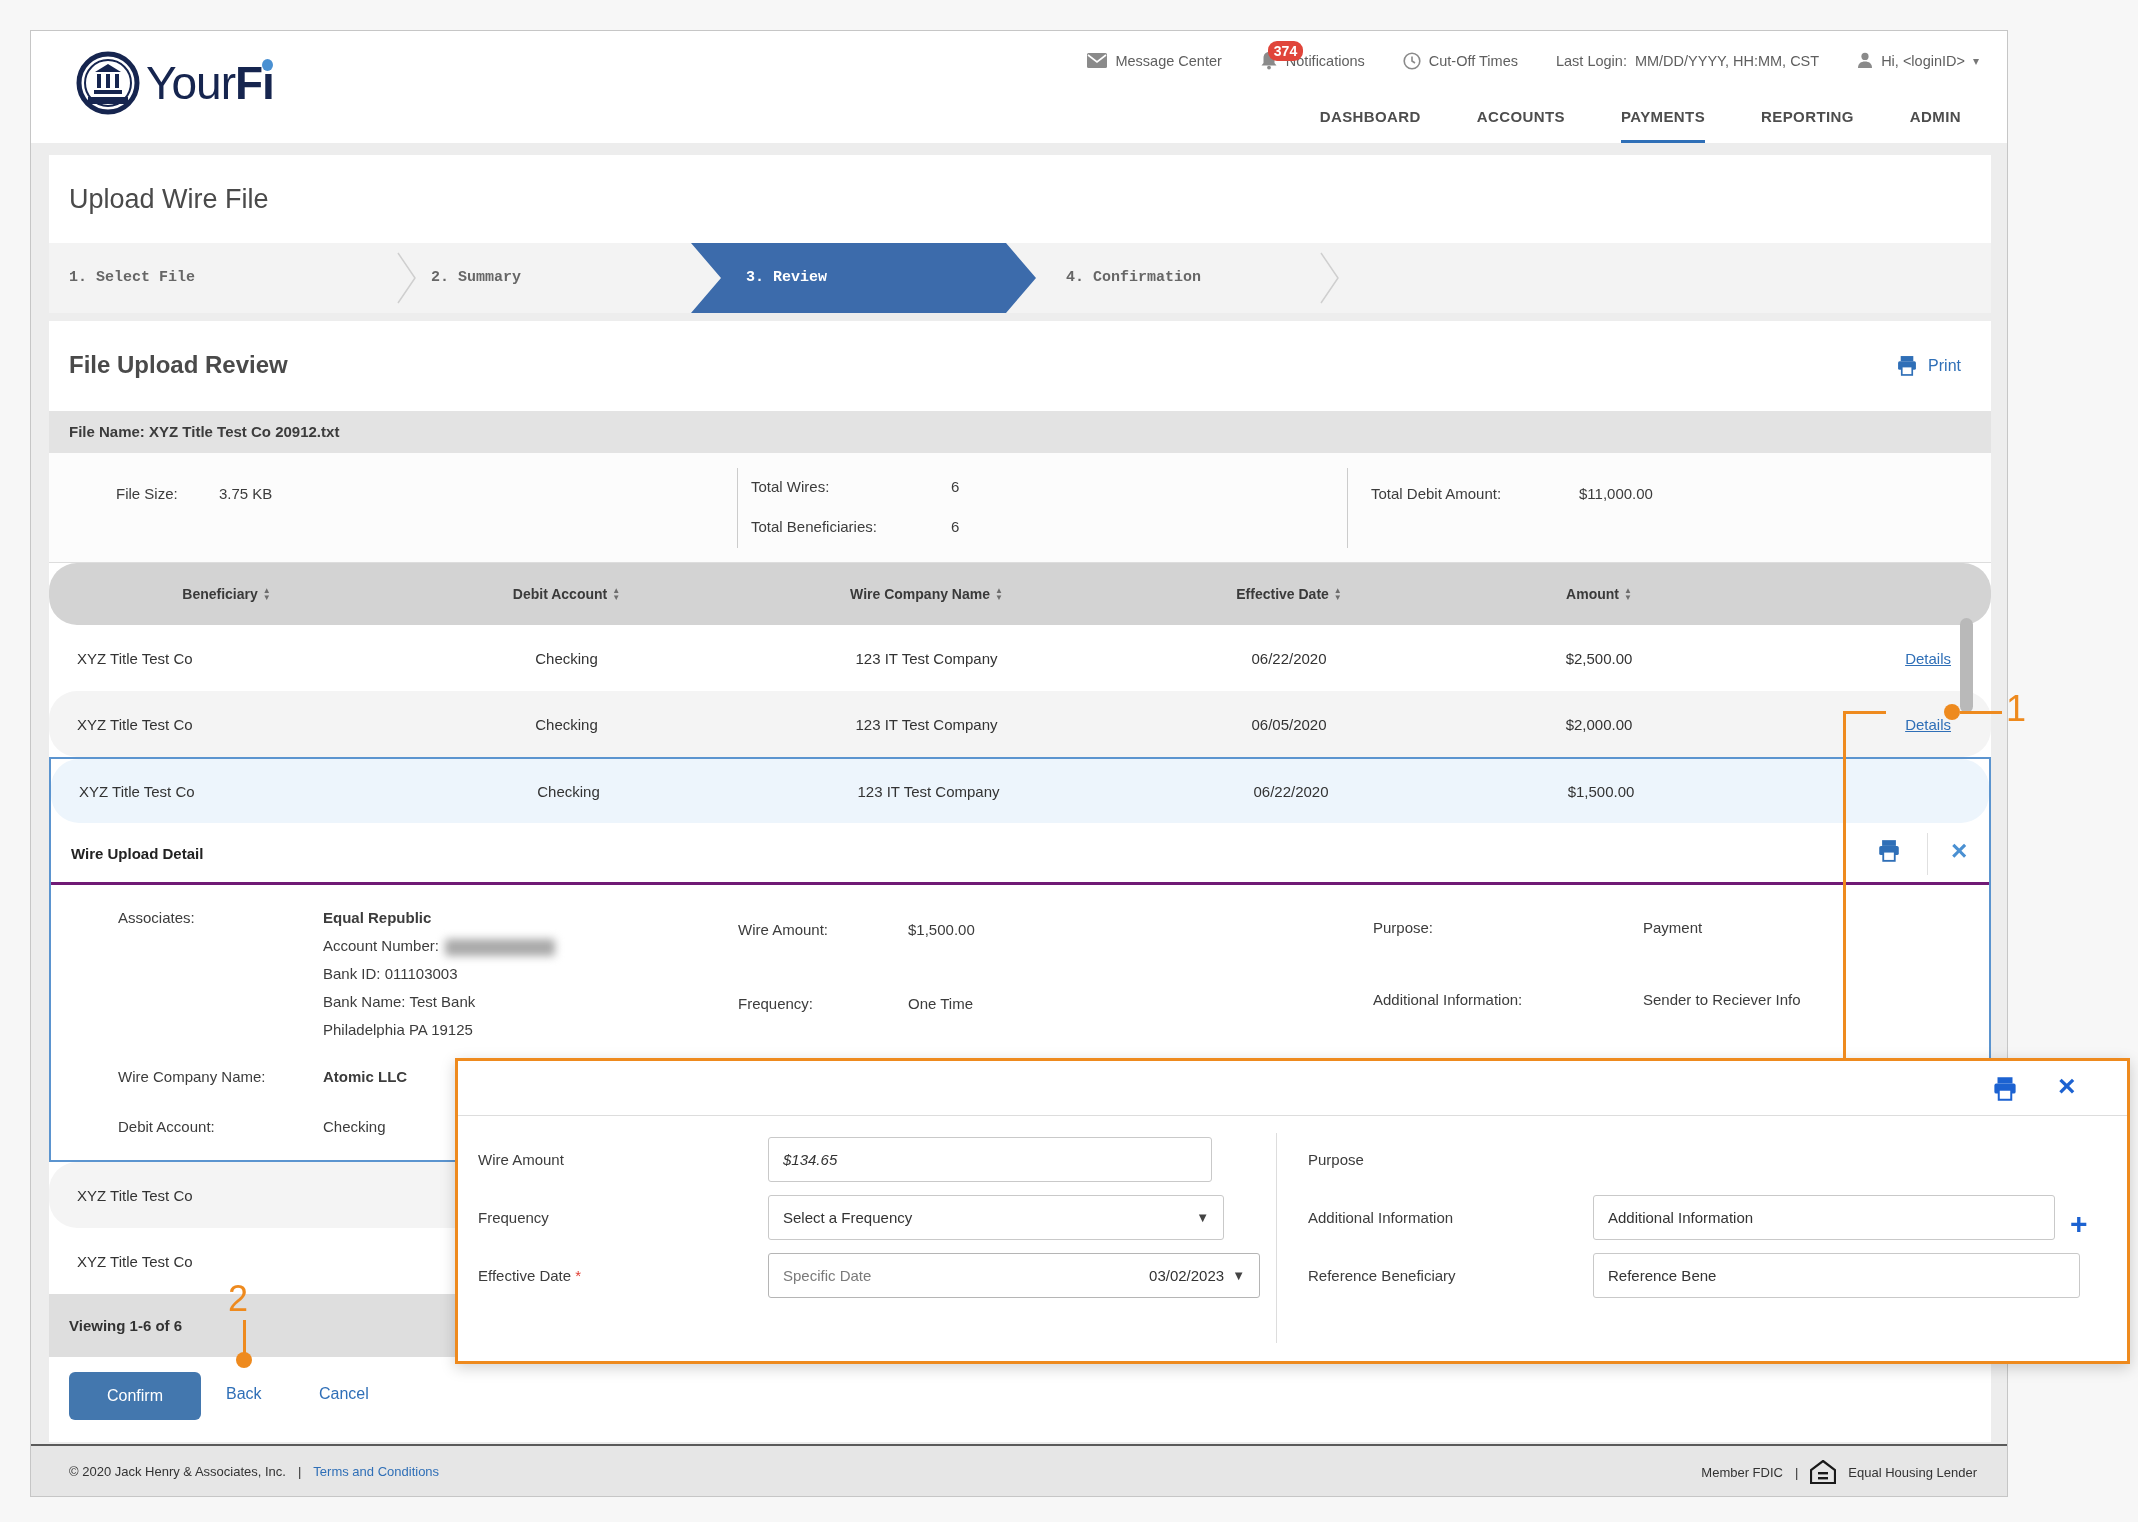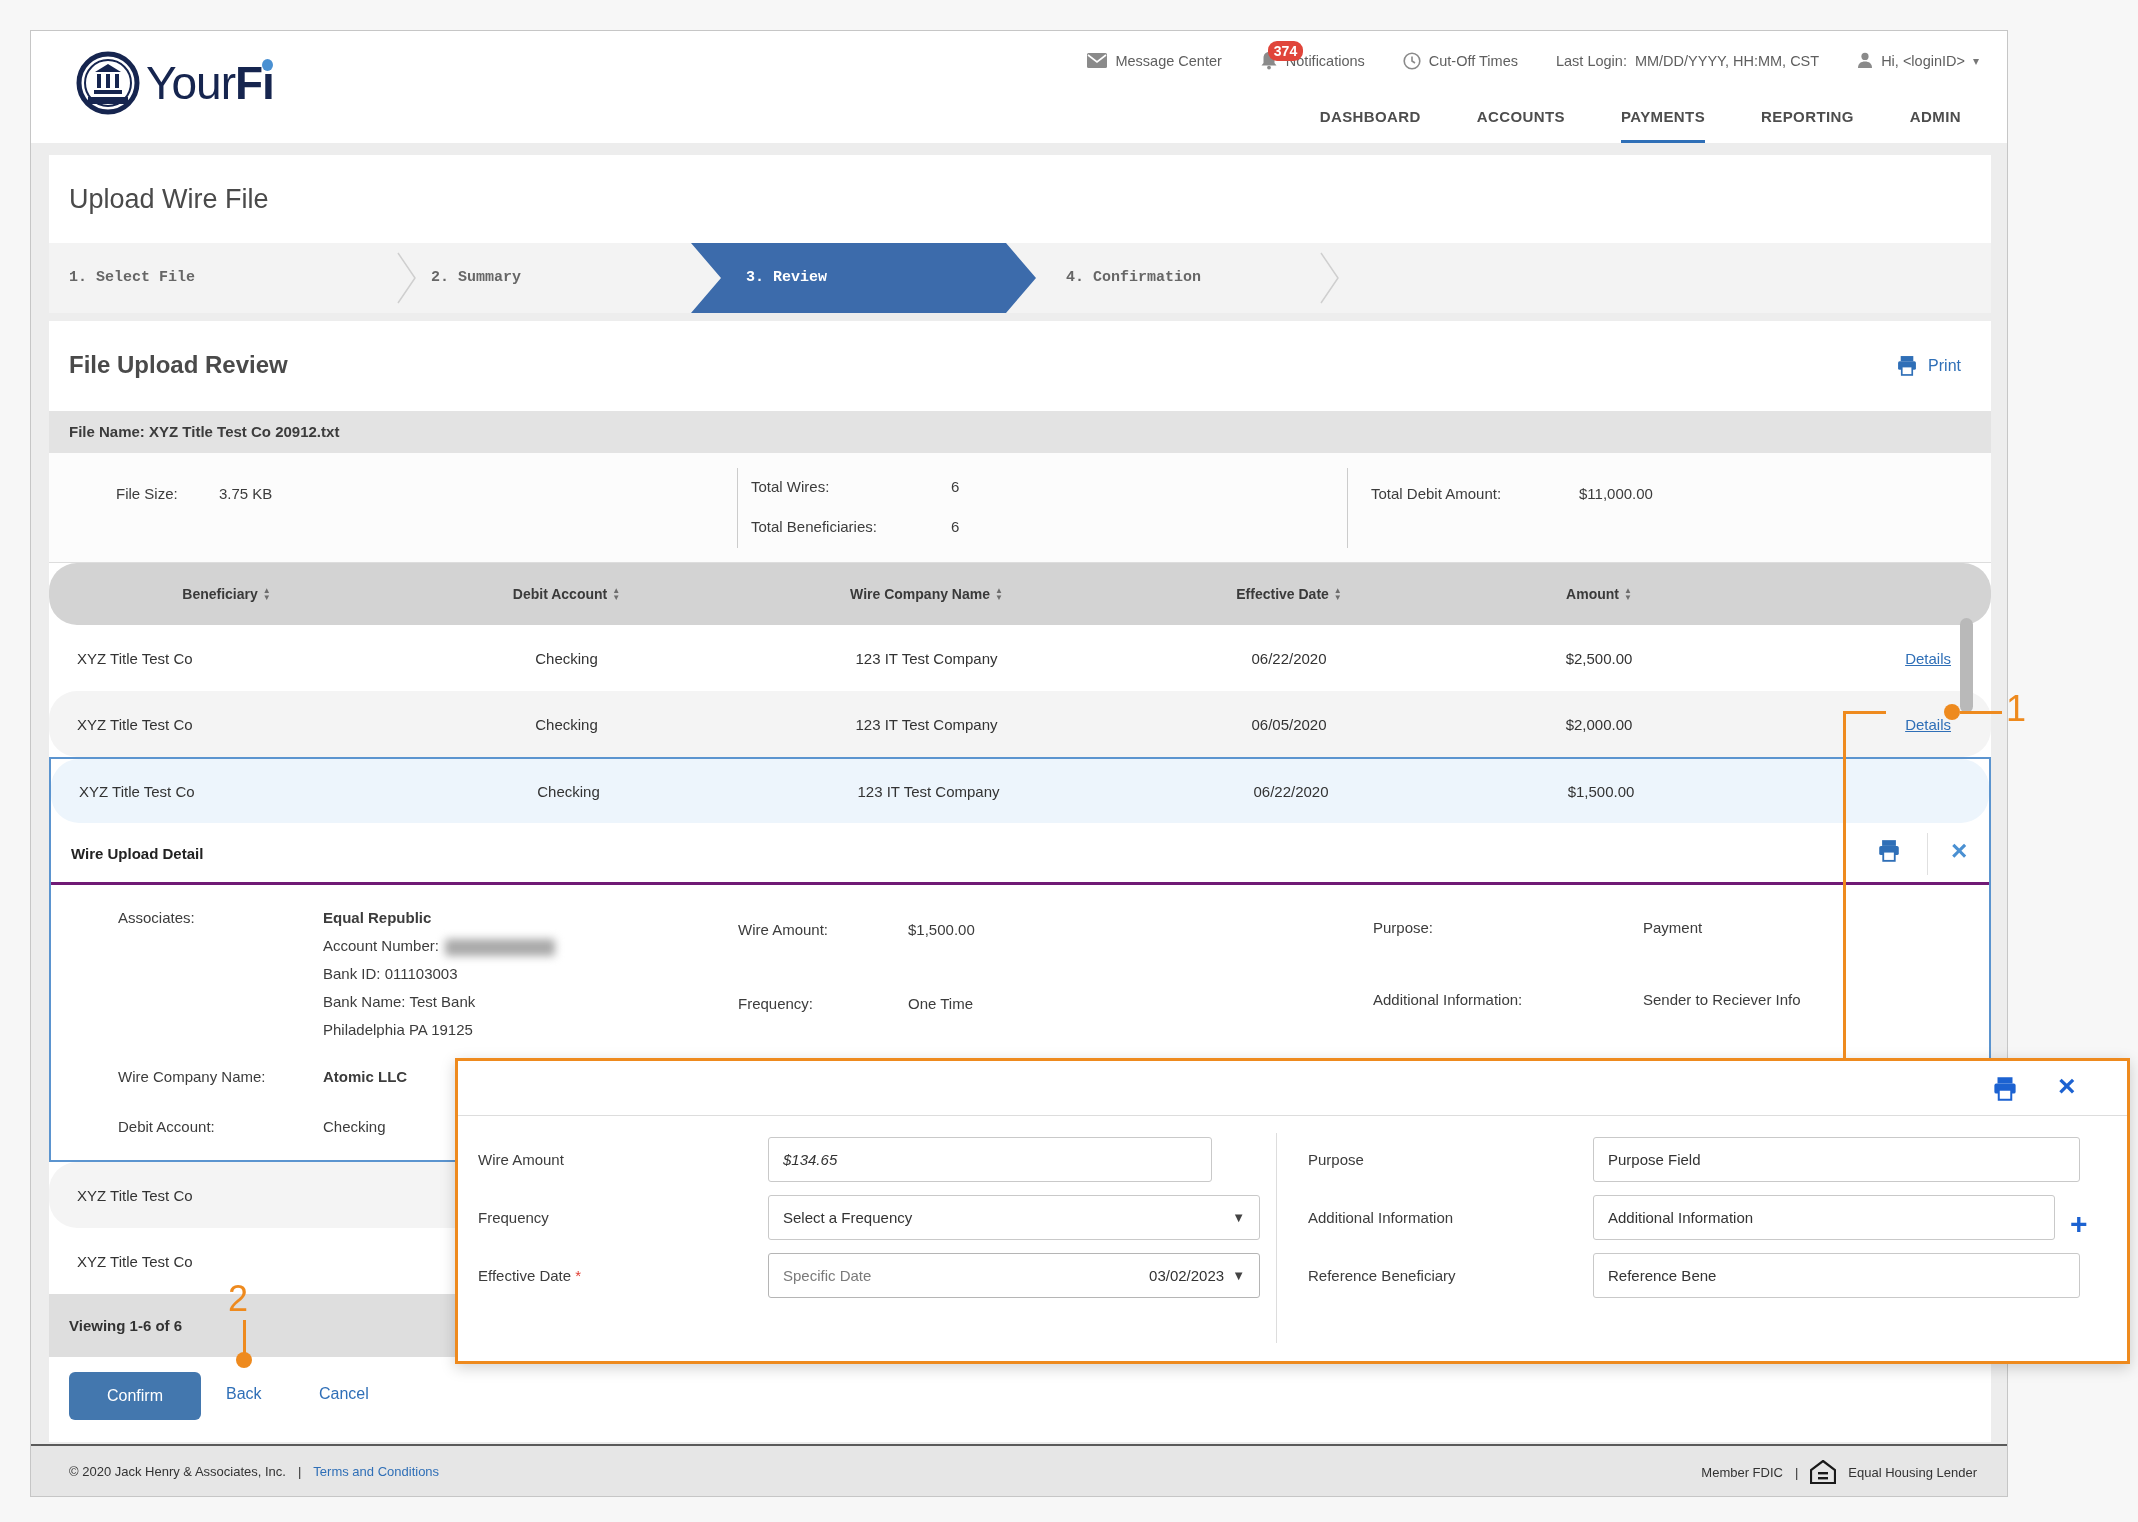--- a/index.html
+++ b/index.html
@@ -427,38 +427,35 @@
   <span class="popup-close">×</span>
   <div class="popup-div"></div>
   <div class="popup-vsep"></div>
 
   <span class="pf-label" style="left:20px; top:90px;">Wire Amount</span>
   <div class="pf-input" style="left:310px; top:76px; width:444px;font-style:italic;">
     <span>$134.65</span>
   </div>
 
   <span class="pf-label" style="left:20px; top:148px;">Frequency</span>
-  <div class="pf-input pf-select" style="left:310px; top:134px; width:492px;">
+  <div class="pf-input pf-select" style="left:310px; top:134px; width:456px;">
     <span>Select a Frequency</span>
     <span class="sel-caret">▼</span>
   </div>
 
   <span class="pf-label" style="left:20px; top:206px;"><span>Effective Date</span> <span class="req">*</span></span>
   <div class="pf-input pf-select" style="left:310px; top:192px; width:492px; border-color:#b5b5b5;">
     <span class="date-left">Specific Date</span>
     <span class="date-right">
         <span>03/02/2023</span>
         <span class="sel-caret">▼</span>
       </span>
   </div>
 
   <span class="pf-label" style="left:850px; top:90px;">Purpose</span>
-  <div class="pf-input" style="left:1135px; top:76px; width:487px;">
-    <span>Purpose Field</span>
-  </div>
 
   <span class="pf-label" style="left:850px; top:148px;">Additional Information</span>
   <div class="pf-input" style="left:1135px; top:134px; width:462px;">
     <span>Additional Information</span>
   </div>
   <span class="plus-btn">+</span>
 
   <span class="pf-label" style="left:850px; top:206px;">Reference Beneficiary</span>
   <div class="pf-input" style="left:1135px; top:192px; width:487px;">
     <span>Reference Bene</span>

